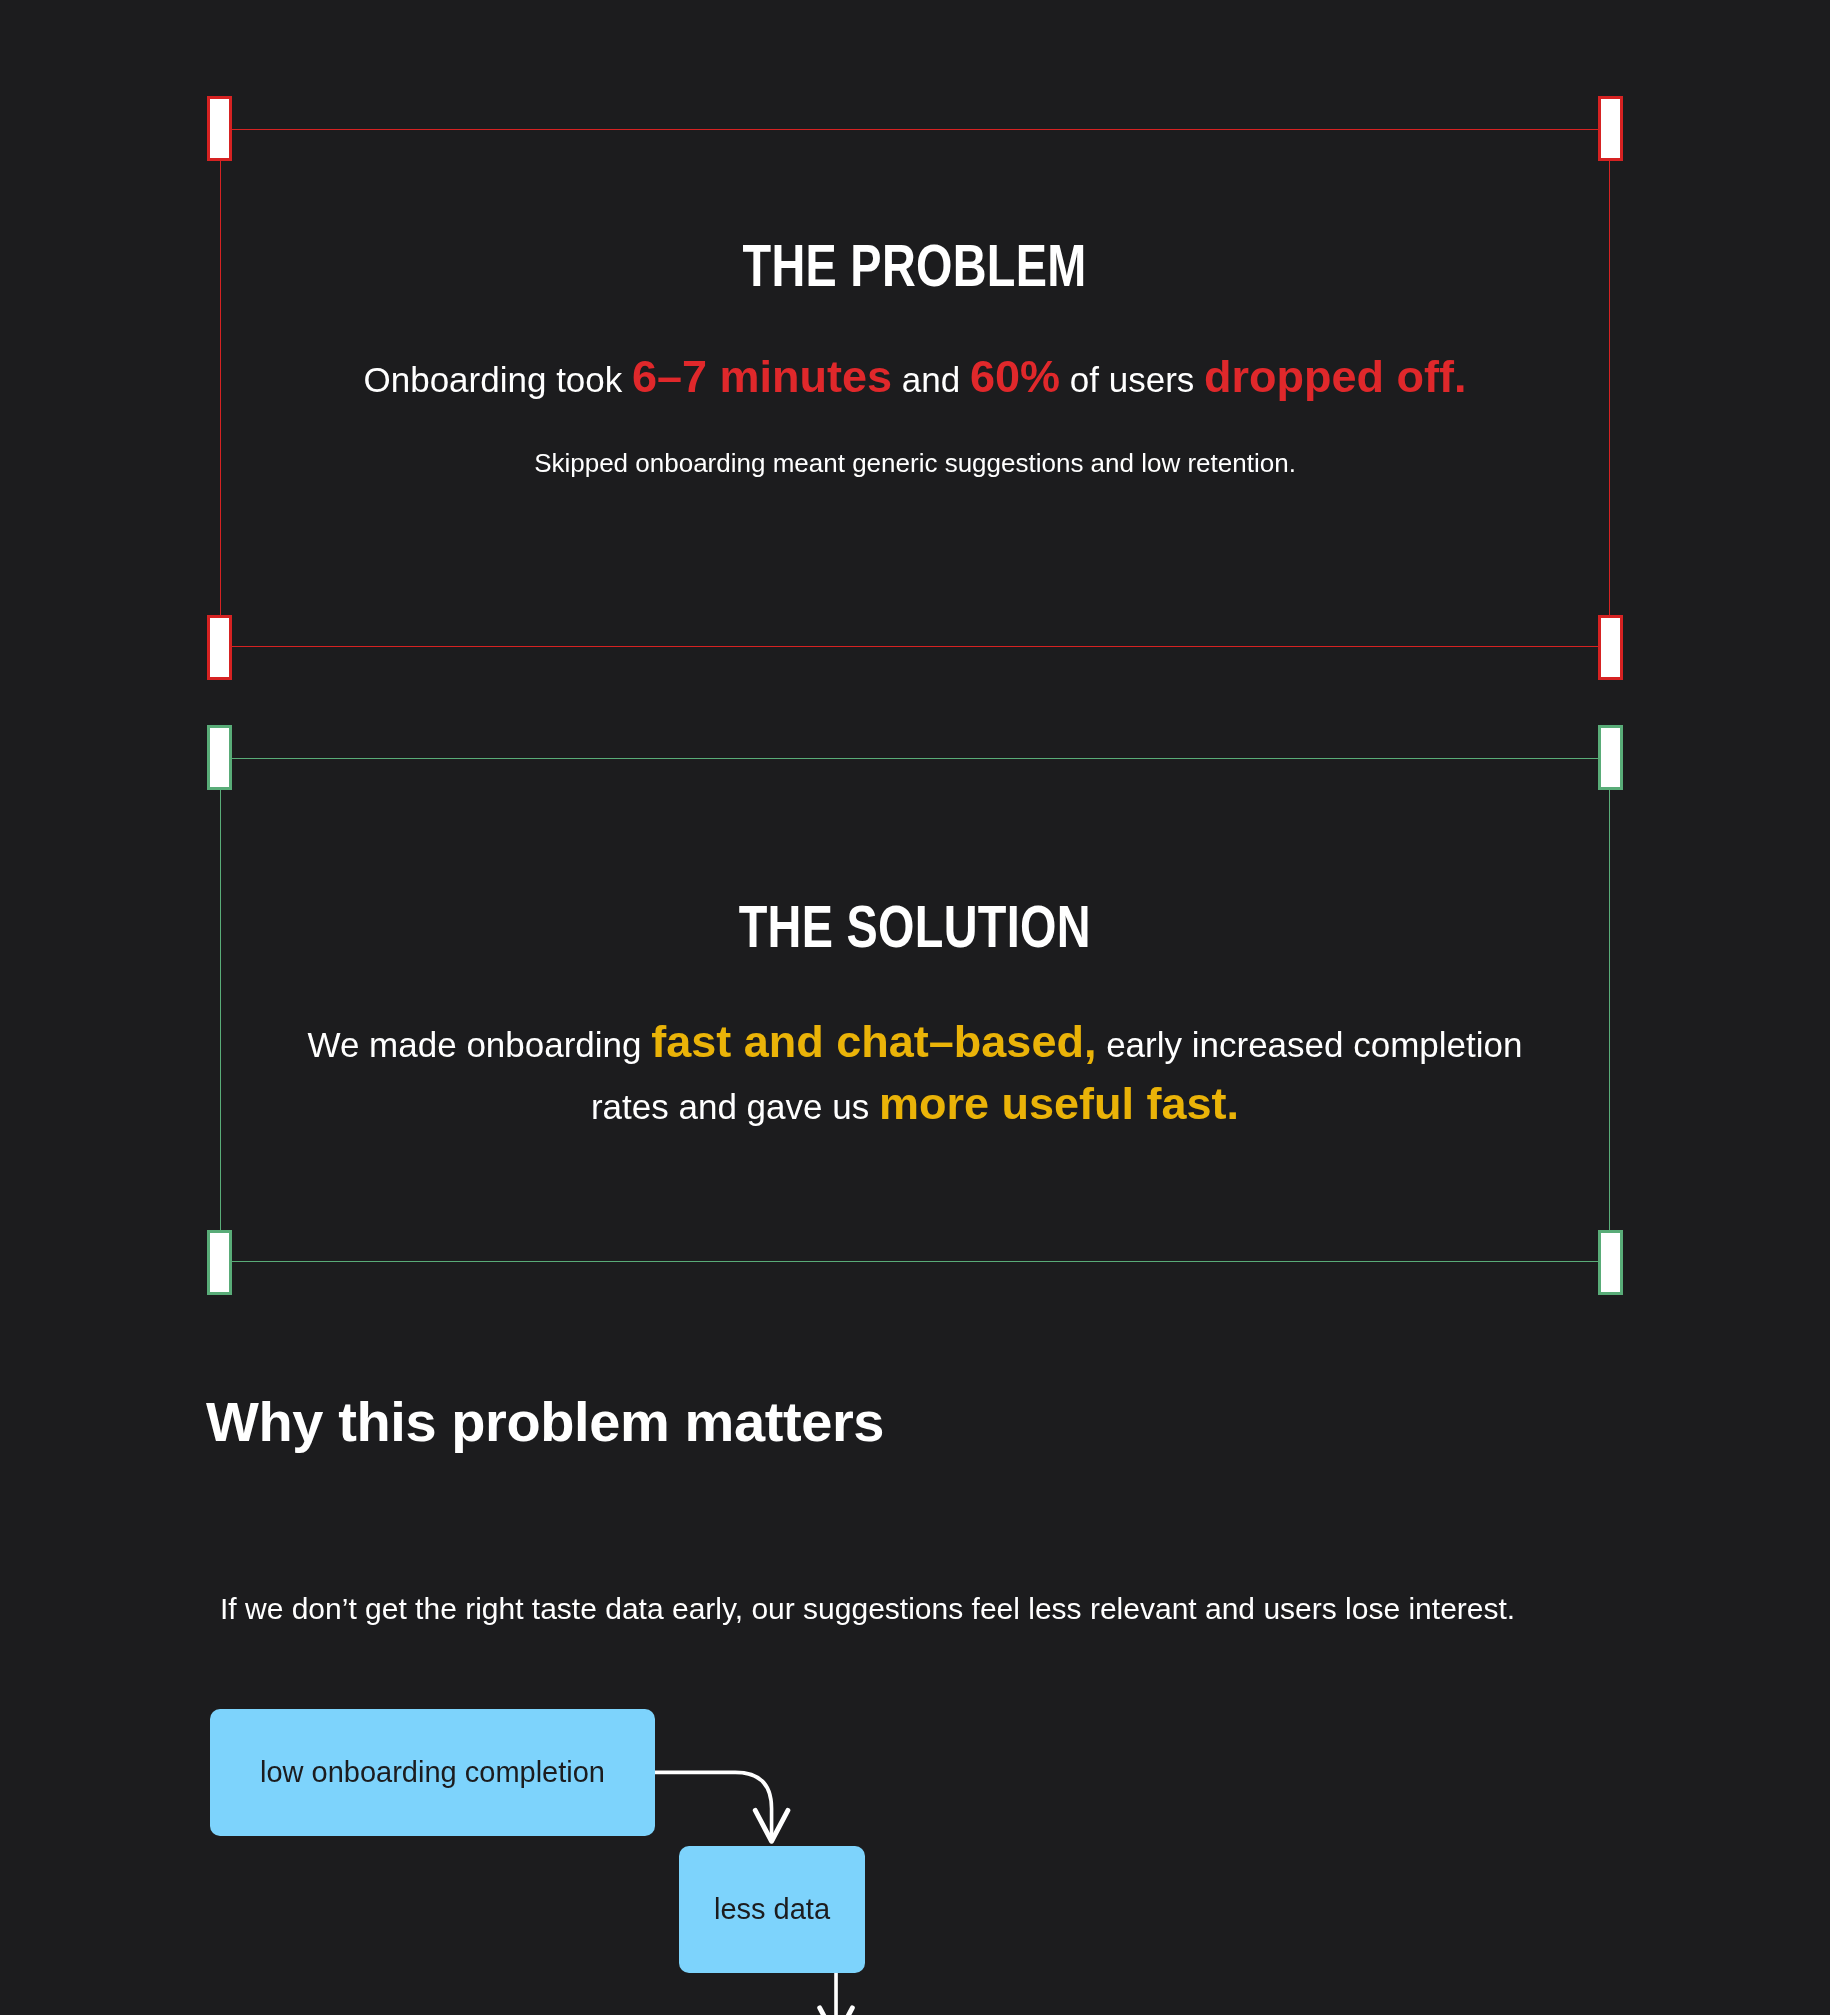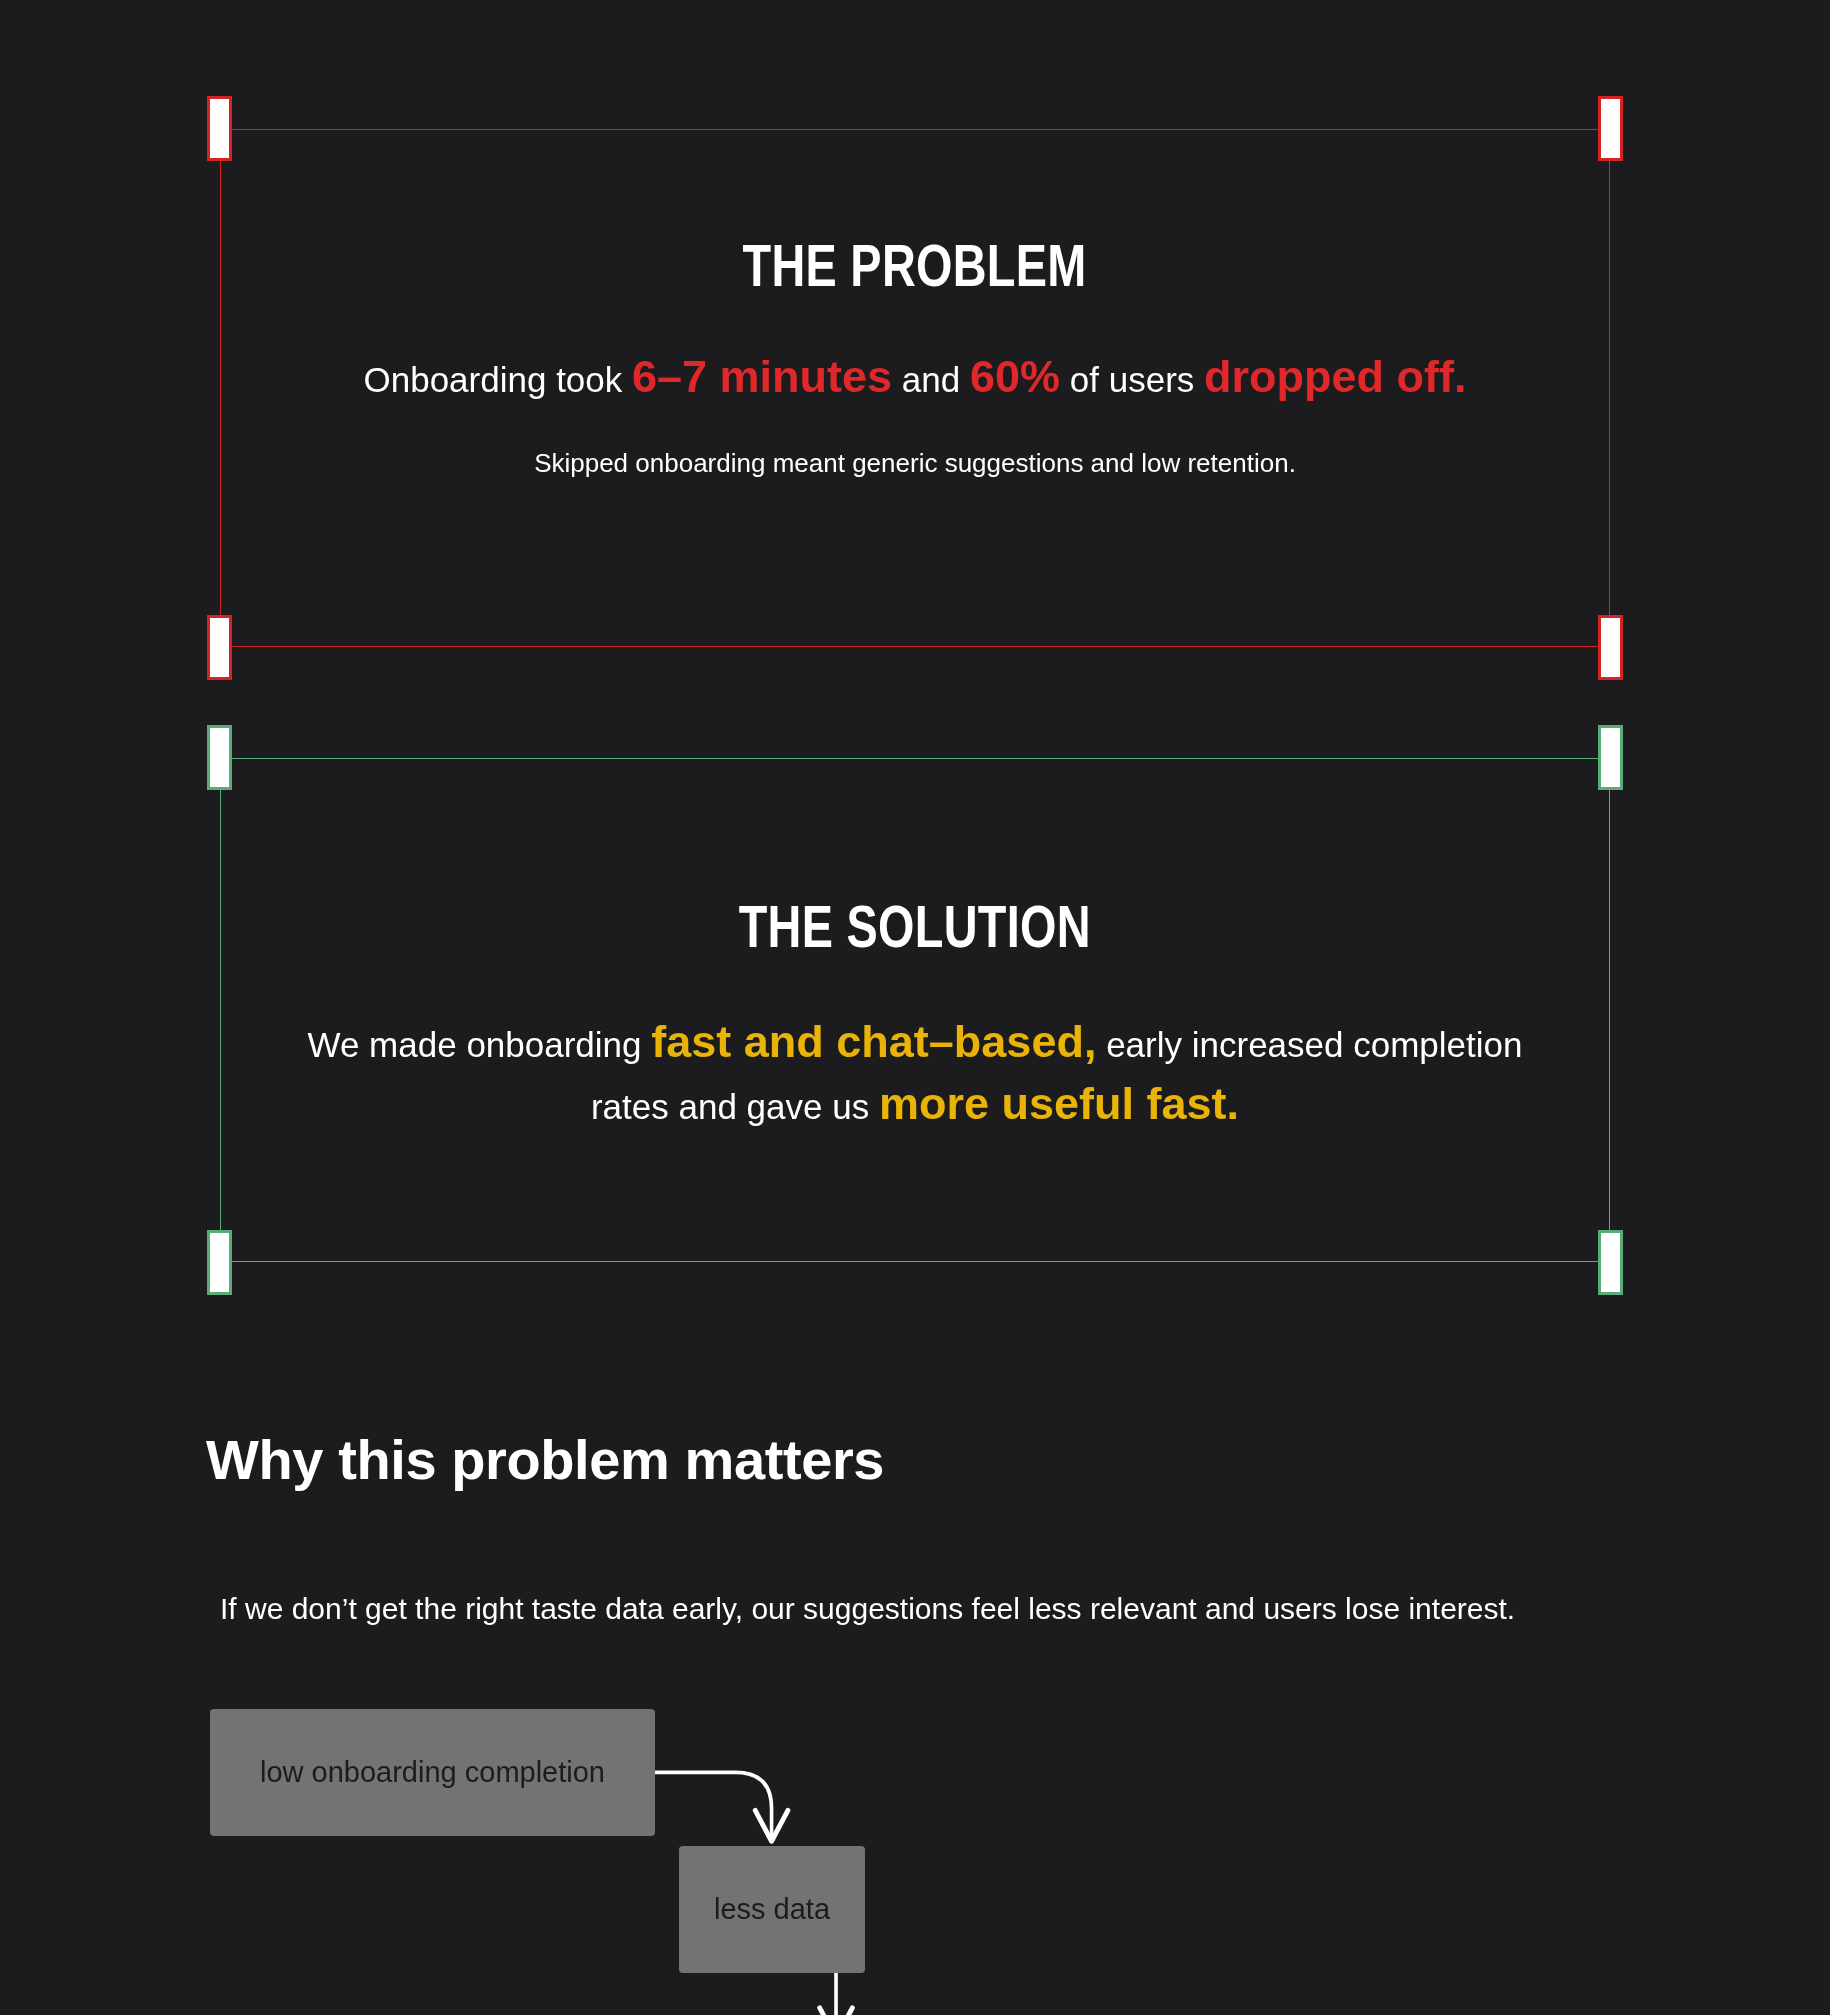--- a/index.html
+++ b/index.html
@@ -81,21 +81,21 @@
     color: #ffffff;
     font-weight: 400;
     text-align: center;
     white-space: nowrap;
   }
 
   
   .why-title {
     position: absolute;
     left: 206px;
-    top: 1427px;
+    top: 1389px;
     font-size: 56px;
     font-weight: 700;
     color: #ffffff;
     letter-spacing: -0.4px;
     white-space: nowrap;
   }
 
   .why-body {
     position: absolute;
     left: 220px;
@@ -111,22 +111,22 @@
     position: absolute;
     left: 0;
     top: 0;
     width: 1830px;
     height: 2423px;
     pointer-events: none;
   }
 
   .node {
     position: absolute;
-    background: #737373;
-    border-radius: 4px;
+    background: #7dd3fc;
+    border-radius: 10px;
     color: #1c1c1e;
     font-size: 29px;
     font-weight: 400;
     display: flex;
     align-items: center;
     justify-content: center;
     text-align: center;
     padding: 0 22.6px;
     white-space: nowrap;
     z-index: 3;

